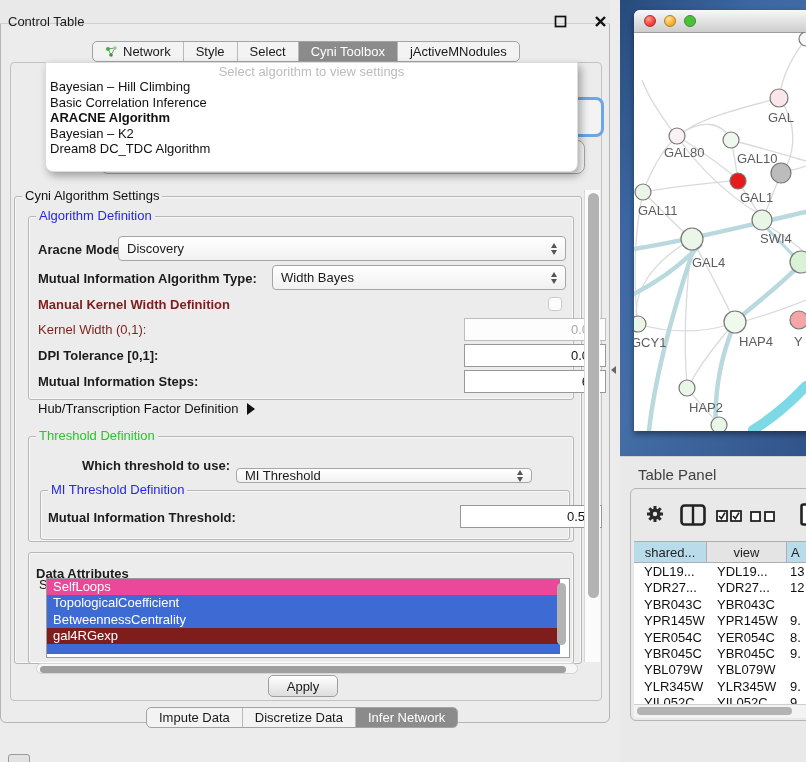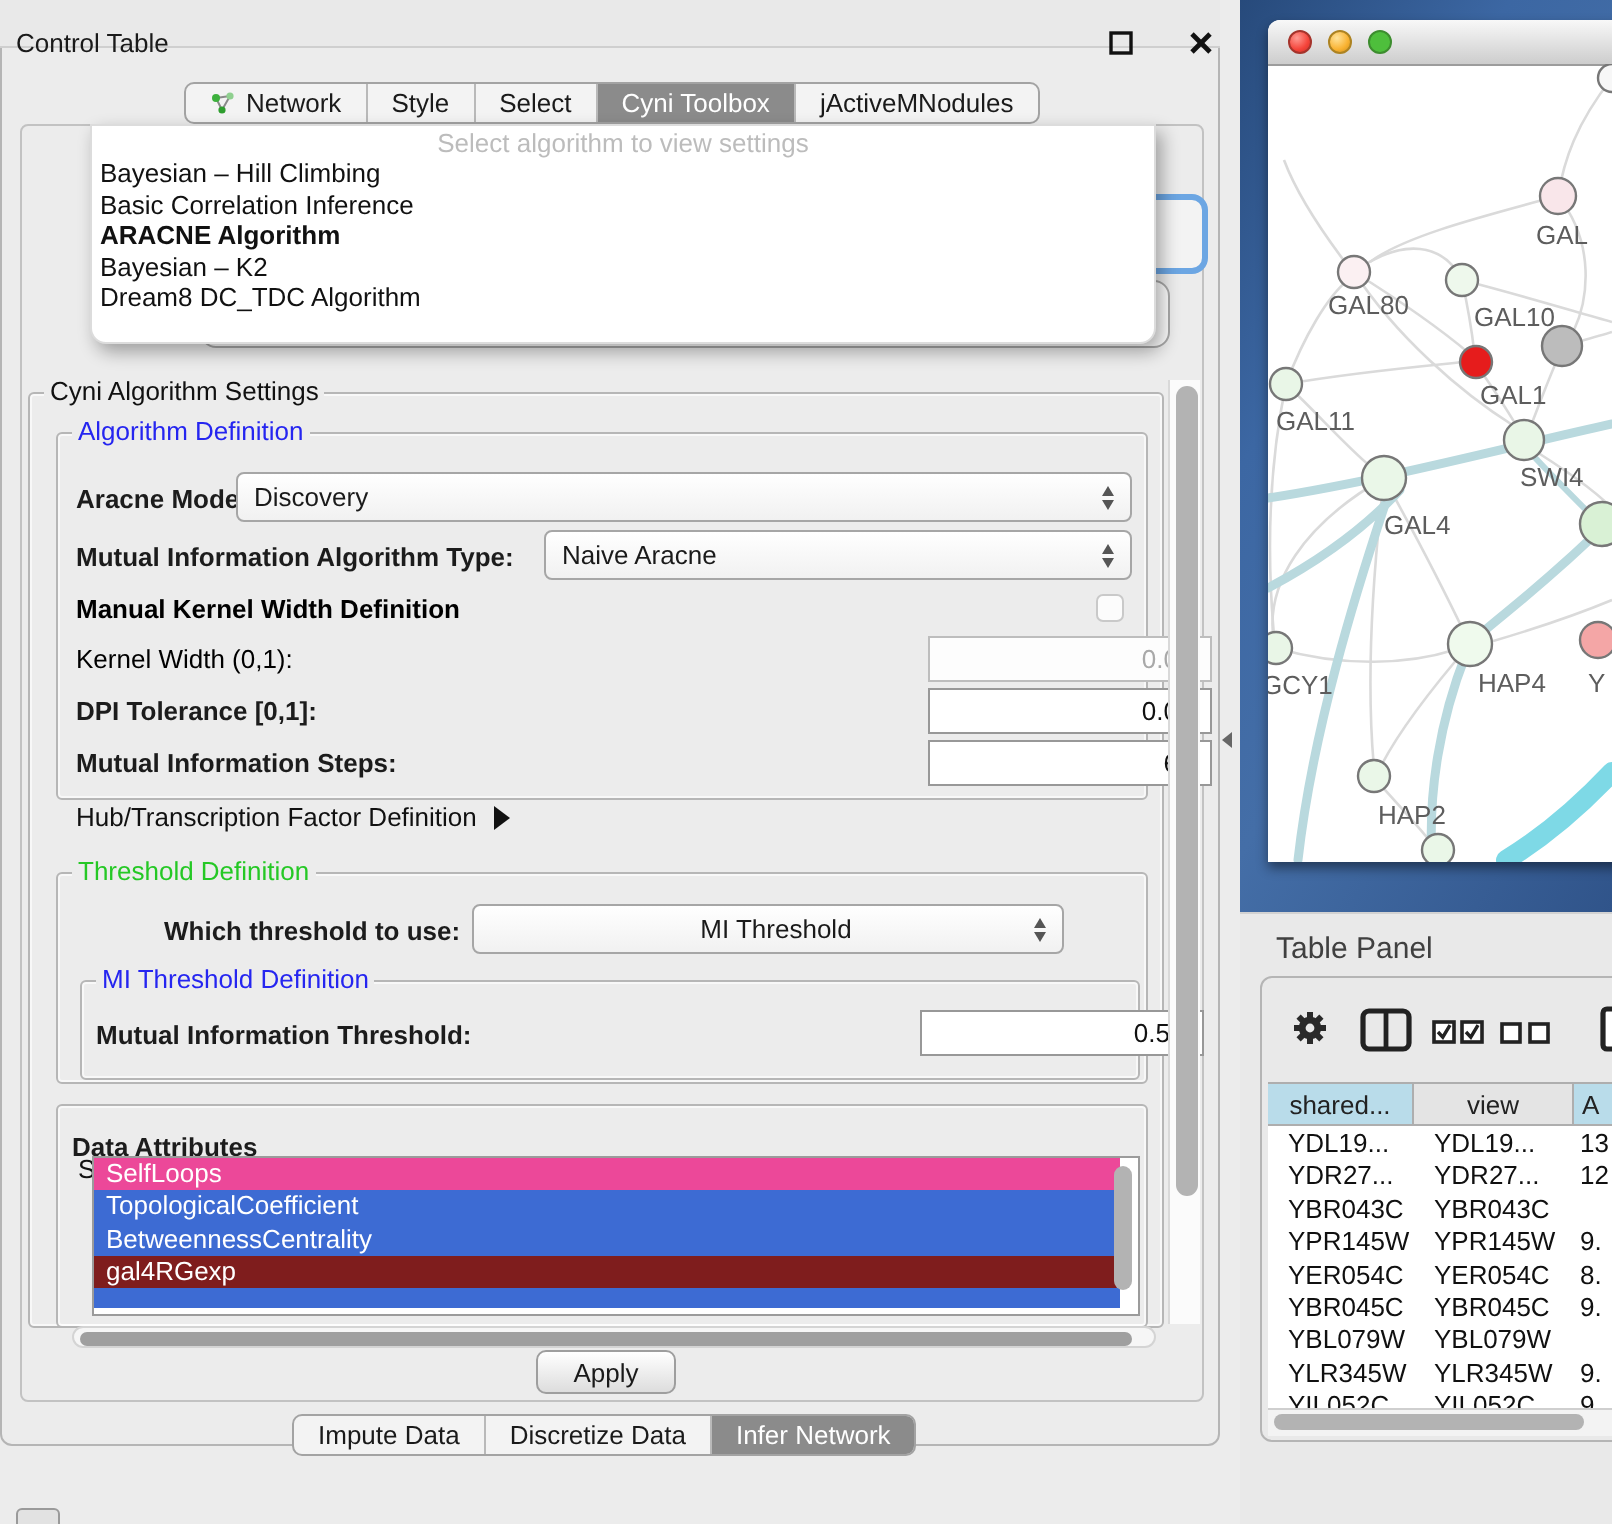--- a/index.html
+++ b/index.html
@@ -24,21 +24,21 @@
   
   .popup{left:45px;top:62px;width:533px;height:110px;background:#fff;border:1px solid #dcdcdc;
          border-radius:0 0 8px 8px;box-shadow:3px 4px 9px rgba(0,0,0,.33);z-index:50;box-sizing:border-box;}
   .popup .prompt{height:15px;line-height:15px;text-align:center;color:#bcbcbc;font-size:13px;padding-top:1px;}
   .popup .item{height:15.6px;line-height:15.6px;padding-left:4px;font-size:13px;color:#111;}
   .popup .item.bold{font-weight:bold;}
   
   .groupbox{border:1px solid #b6b6b6;border-radius:3px;box-shadow:inset 0 0 0 1px rgba(255,255,255,.65);}
   .grouplabel{background:#ececec;padding:0 3px;font-size:13px;line-height:14px;white-space:nowrap;}
   .lbl{font-size:13px;font-weight:bold;color:#1c1c1c;white-space:nowrap;}
-  .lbl.dis{color:#000000;}
+  .lbl.dis{color:#7f1d1d;}
   .lbl.norm{font-weight:normal;}
   .combo{background:linear-gradient(#ffffff,#f1f1f1);border:1px solid #a6a6a6;border-radius:4px;
          box-sizing:border-box;display:flex;align-items:center;padding-left:8px;font-size:13px;}
   .spin{position:absolute;right:7px;top:50%;margin-top:-6px;width:7px;height:12px;}
   .spin:before,.spin:after{content:"";position:absolute;left:0;border-left:3.5px solid transparent;
          border-right:3.5px solid transparent;}
   .spin:before{top:0;border-bottom:5px solid #555;}
   .spin:after{bottom:0;border-top:5px solid #555;}
   .tfield{background:#fff;border:1px solid #989898;box-sizing:border-box;display:flex;align-items:center;
           justify-content:flex-end;padding-right:16px;font-size:13px;color:#111;margin-left:40px;}
@@ -320,21 +320,21 @@
 <div class="abs grouplabel" style="left:36px;top:209px;color:#2525f0;">Algorithm Definition</div>
 
 <div class="abs lbl" style="left:38px;top:242px;">Aracne Mode:</div>
 <div class="abs combo" style="left:118px;top:236px;width:448px;height:25px;">
   <span>Discovery</span>
   <span class="spin"></span>
 </div>
 
 <div class="abs lbl" style="left:38px;top:271px;">Mutual Information Algorithm Type:</div>
 <div class="abs combo" style="left:272px;top:265px;width:294px;height:25px;">
-  <span>Naive Aracne</span>
+  <span>Width Bayes</span>
   <span class="spin"></span>
 </div>
 
 <div class="abs lbl dis" style="left:38px;top:297px;">Manual Kernel Width Definition</div>
 <div class="abs checkbox" style="left:548px;top:297px;"></div>
 
 <div class="abs lbl dis norm" style="left:38px;top:322px;">Kernel Width (0,1):</div>
 <div class="abs tfield dis" style="left:424px;top:318px;width:142px;height:23px;">0.0</div>
 
 <div class="abs lbl" style="left:38px;top:348px;">DPI Tolerance [0,1]:</div>
@@ -345,21 +345,21 @@
 
 <div class="abs" style="left:38px;top:400px;height:17px;display:flex;align-items:center;">
   <span style="font-size:13px;color:#111;">Hub/Transcription Factor Definition</span>
   <span class="tri-right" style="margin-left:9px;"></span>
 </div>
 
 <div class="abs groupbox" style="left:28px;top:436px;width:544px;height:104px;"></div>
 <div class="abs grouplabel" style="left:36px;top:429px;color:#25c825;">Threshold Definition</div>
 
 <div class="abs lbl" style="left:82px;top:458px;">Which threshold to use:</div>
-<div class="abs combo" style="left:236px;top:452px;width:296px;height:25px;justify-content:center;">
+<div class="abs combo" style="left:236px;top:468px;width:296px;height:15px;">
   <span>MI Threshold</span>
   <span class="spin"></span>
 </div>
 
 <div class="abs groupbox" style="left:40px;top:490px;width:528px;height:48px;"></div>
 <div class="abs grouplabel" style="left:48px;top:483px;color:#2525f0;">MI Threshold Definition</div>
 <div class="abs lbl" style="left:48px;top:510px;">Mutual Information Threshold:</div>
 <div class="abs tfield" style="left:420px;top:505px;width:142px;height:23px;">0.5</div>
 
 <div class="abs groupbox" style="left:28px;top:552px;width:544px;height:110px;"></div>

